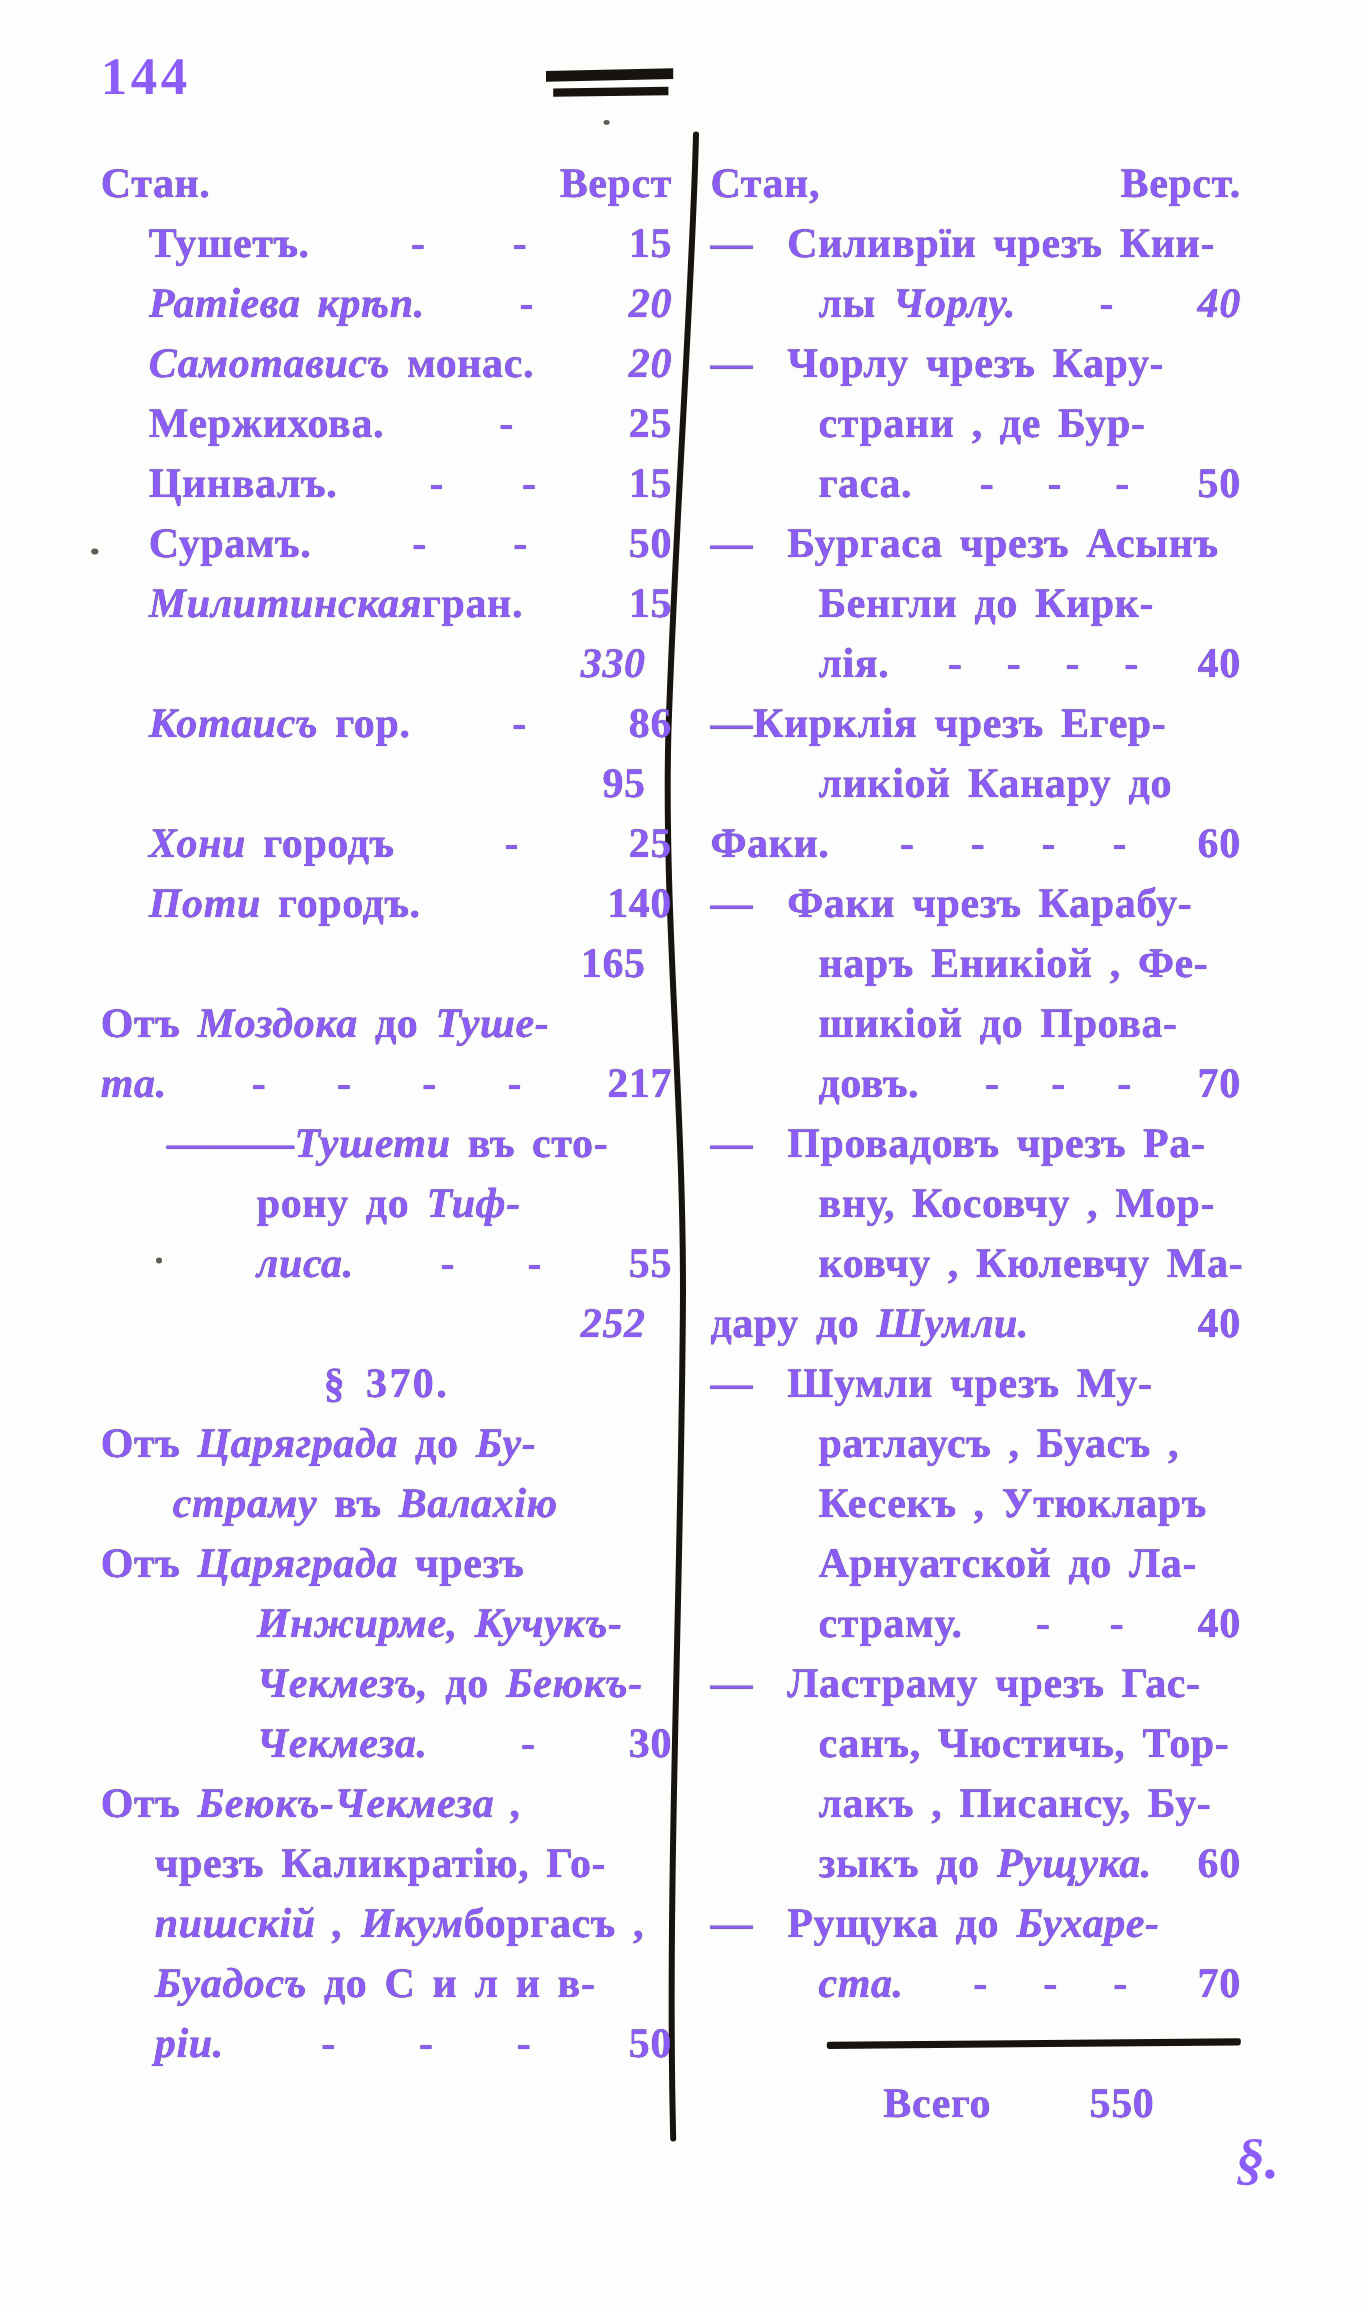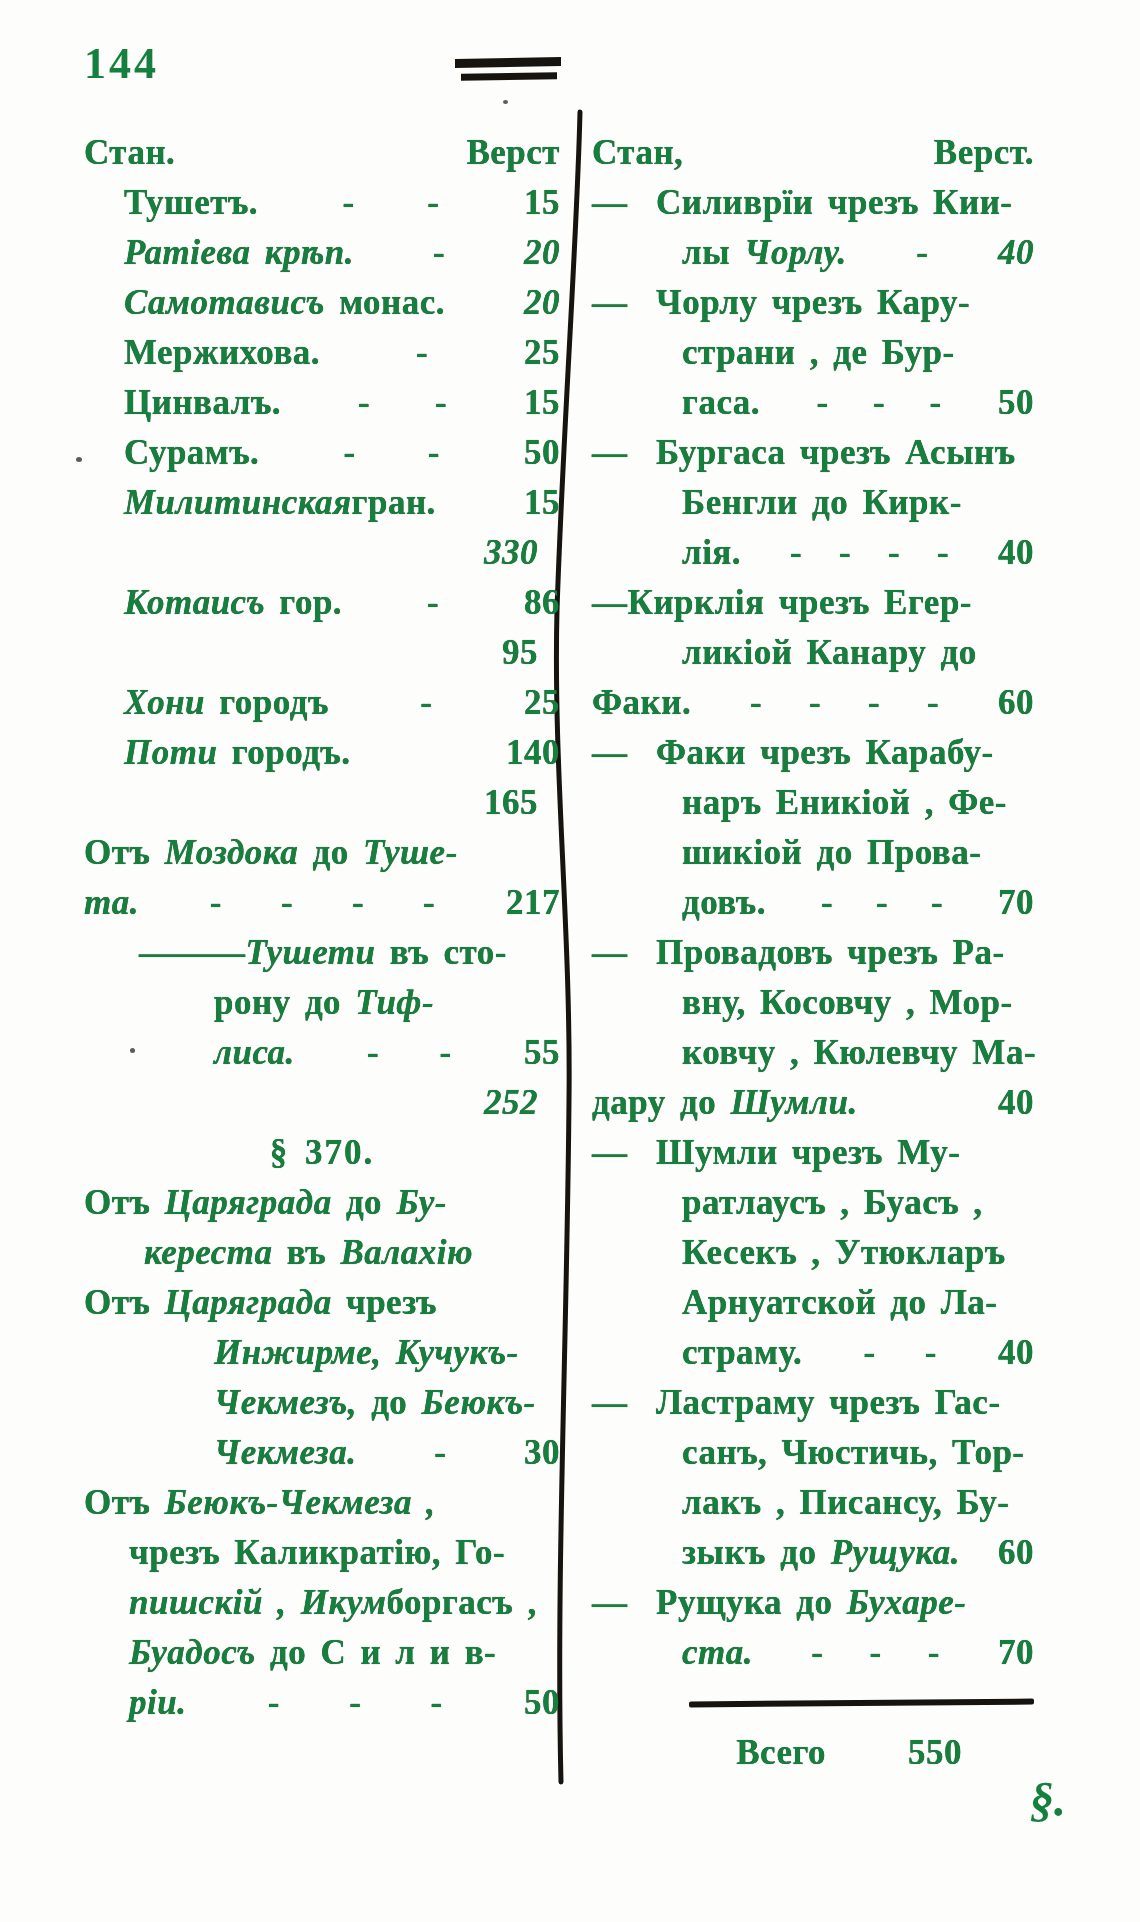--- a/index.html
+++ b/index.html
@@ -2,21 +2,21 @@
 <html><head>
 <meta charset="utf-8">
 <style>
   html, body { margin:0; padding:0; background:#ffffff; }
   .page {
     position: relative;
     width: 1140px;
     height: 1922px;
     background: #fdfdfb;
     font-family: "Liberation Serif", "DejaVu Serif", serif;
-    color: #15803d;
+    color: #8b5cf6;
     overflow: hidden;
   }
   .page-number {
     position: absolute;
     left: 84px;
     top: 38px;
     font-size: 44px;
     font-weight: 700;
     letter-spacing: 3px;
   }
@@ -110,21 +110,21 @@
         <div class="line" style="padding-left: 40px;"><span class="seg it">Поти</span><span class="seg"> городъ.</span><span class="gap"></span><span class="num">140</span></div>
         <div class="line sum"><span class="gap"></span><span class="num">165</span></div>
         <div class="line"><span class="seg">Отъ </span><span class="seg it">Моздока</span><span class="seg"> до </span><span class="seg it">Туше-</span></div>
         <div class="line"><span class="seg it">та.</span><span class="gap"><span class="dash">-</span><span class="dash">-</span><span class="dash">-</span><span class="dash">-</span></span><span class="num">217</span></div>
         <div class="line" style="padding-left: 55px;"><span class="seg">———</span><span class="seg it">Тушети</span><span class="seg"> въ сто-</span></div>
         <div class="line" style="padding-left: 130px;"><span class="seg">рону до </span><span class="seg it">Тиф-</span></div>
         <div class="line" style="padding-left: 130px;"><span class="seg it">лиса.</span><span class="gap"><span class="dash">-</span><span class="dash">-</span></span><span class="num">55</span></div>
         <div class="line sum"><span class="gap"></span><span class="num it">252</span></div>
         <div class="line section"><span class="seg">§ 370.</span></div>
         <div class="line"><span class="seg">Отъ </span><span class="seg it">Царяграда</span><span class="seg"> до </span><span class="seg it">Бу-</span></div>
-        <div class="line" style="padding-left: 60px;"><span class="seg it">кереста</span><span class="seg"> въ </span><span class="seg it">Валахію</span></div>
+        <div class="line" style="padding-left: 60px;"><span class="seg it">страму</span><span class="seg"> въ </span><span class="seg it">Валахію</span></div>
         <div class="line"><span class="seg">Отъ </span><span class="seg it">Царяграда</span><span class="seg"> чрезъ</span></div>
         <div class="line" style="padding-left: 130px;"><span class="seg it">Инжирме, Кучукъ-</span></div>
         <div class="line" style="padding-left: 130px;"><span class="seg it">Чекмезъ,</span><span class="seg"> до </span><span class="seg it">Беюкъ-</span></div>
         <div class="line" style="padding-left: 130px;"><span class="seg it">Чекмеза.</span><span class="gap"><span class="dash">-</span></span><span class="num">30</span></div>
         <div class="line"><span class="seg">Отъ </span><span class="seg it">Беюкъ-Чекмеза ,</span></div>
         <div class="line" style="padding-left: 45px;"><span class="seg">чрезъ Каликратію, Го-</span></div>
         <div class="line" style="padding-left: 45px;"><span class="seg it">пишскій , Икум</span><span class="seg">боргасъ ,</span></div>
         <div class="line" style="padding-left: 45px;"><span class="seg it">Буадосъ</span><span class="seg"> до С и л и в-</span></div>
         <div class="line" style="padding-left: 45px;"><span class="seg it">ріи.</span><span class="gap"><span class="dash">-</span><span class="dash">-</span><span class="dash">-</span></span><span class="num">50</span></div>
       </div>

